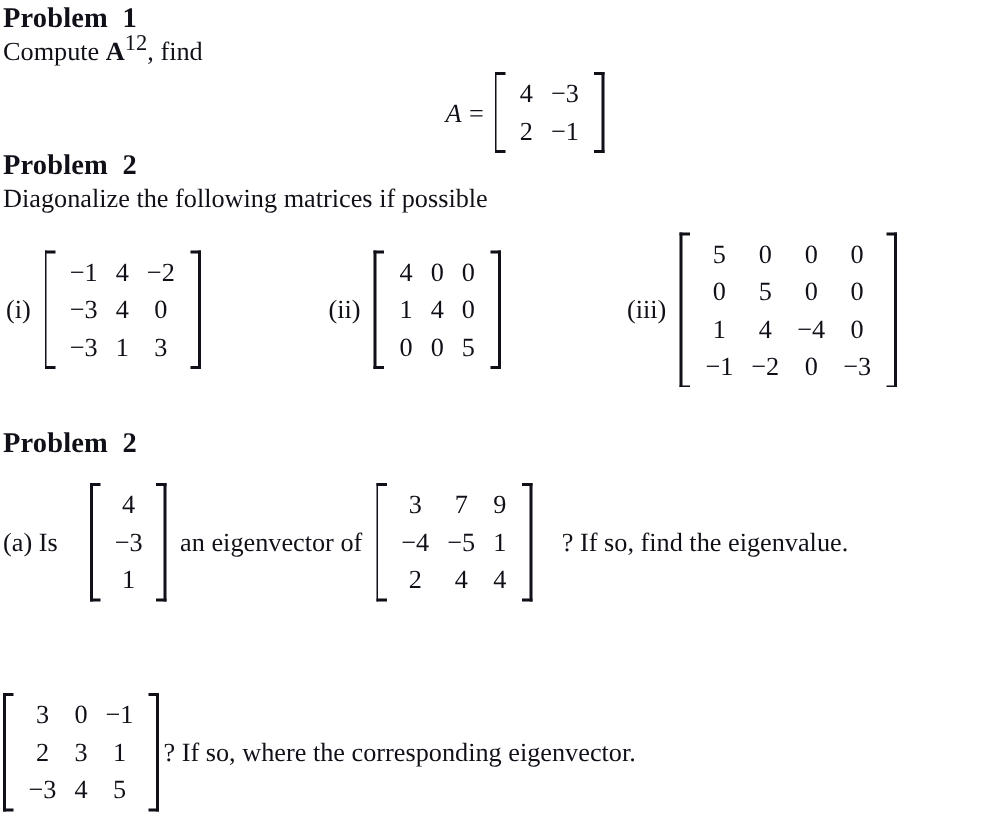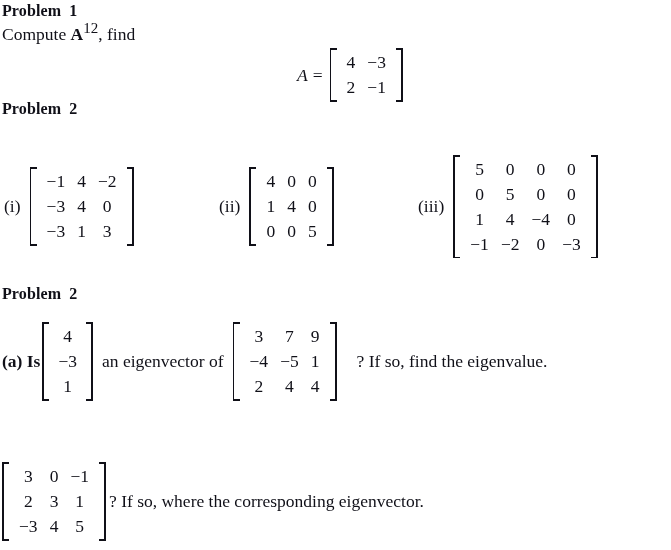--- a/index.html
+++ b/index.html
@@ -23,21 +23,21 @@
     position: absolute;
     left: 0; top: 0;
     width: 671px;
     height: 550px;
   }
 
   
   .prob-head {
     position: absolute;
     font-weight: bold;
-    font-size: 16px;
+    font-size: 19px;
     letter-spacing: 0.1px;
     white-space: pre;
   }
 
   
   .line {
     position: absolute;
     white-space: pre;
     font-size: 17.5px;
   }
@@ -140,20 +140,21 @@
           <span class="mcell">−1</span>
         </span>
       <span class="brk right">
           <span class="stem"></span>
         </span>
     </span>
   </div>
 
   <div class="prob-head" style="left:2px; top:100px;">Problem  2</div>
 
+  <div class="line" style="left:2px; top:122px;">Diagonalize the following matrices if possible</div>
 
   <div class="mrow" style="left:4px; top:167px;">
     <span class="mlabel">(i)</span>
     <span class="matrix">
       <span class="brk left">
           <span class="stem"></span>
         </span>
       <span class="mgrid" style="grid-template-columns: repeat(3, auto);">
           <span class="mcell">−1</span>
           <span class="mcell">4</span>
@@ -220,21 +221,21 @@
         </span>
       <span class="brk right">
           <span class="stem"></span>
         </span>
     </span>
   </div>
 
   <div class="prob-head" style="left:2px; top:285px;">Problem  2</div>
 
   <div class="mrow" style="left:2px; top:322px;">
-    <span class="mtext" style="margin-right:2px;font-weight:bold;">(a) Is</span>
+    <span class="mtext" style="margin-right:22px;">(a) Is</span>
     <span class="matrix vec">
       <span class="brk left">
           <span class="stem"></span>
         </span>
       <span class="mgrid" style="grid-template-columns: repeat(1, auto);">
           <span class="mcell">4</span>
           <span class="mcell">−3</span>
           <span class="mcell">1</span>
         </span>
       <span class="brk right">

